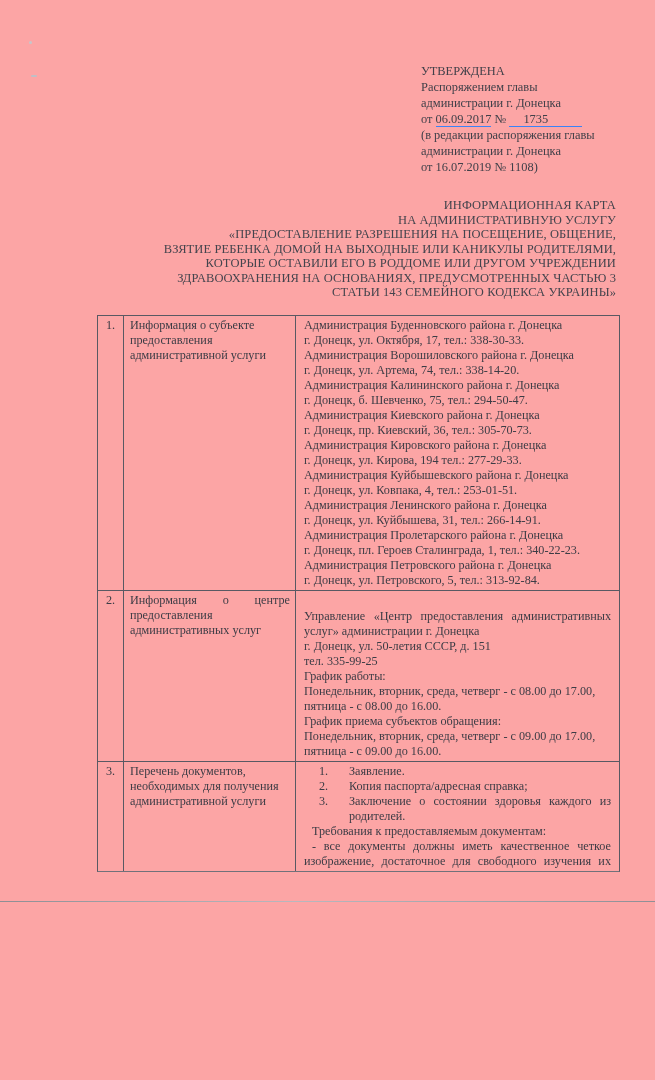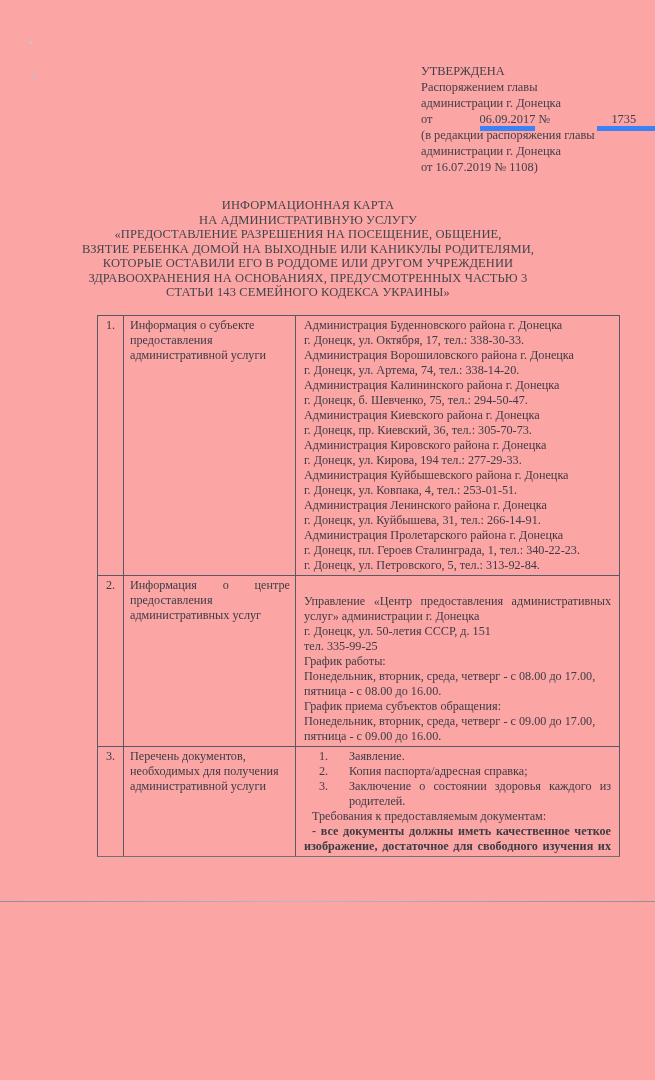--- a/index.html
+++ b/index.html
@@ -20,27 +20,27 @@
   .speck-b { position: absolute; left: 31px; top: 75px; width: 6px; height: 2px; background: #bfbfc6; border-radius: 1px; }
   .page-cut-line { position: absolute; left: 0; top: 901px; width: 655px; height: 1px;
     background: linear-gradient(90deg, #8e8e94, #b8b8be 45%, #8f8f96); }
 
   
   .approval {
     position: absolute; left: 421px; top: 63px; width: 222px;
     font-size: 12.4px; line-height: 16px; color: #414049;
   }
   .approval .line { white-space: nowrap; }
-  .u { border-bottom: 5px solid #3b82f6; margin-left: 44px; }
+  .u { border-bottom: 1px solid #3b82f6; }
   .numpad { padding: 0 34px 0 14px; }
 
   
   .doc-title {
     position: absolute; left: 0; top: 198px; width: 616px;
-    text-align: center; font-size: 12.5px; line-height: 14.5px;
+    text-align: right; font-size: 12.5px; line-height: 14.5px;
     color: #44444d; letter-spacing: 0.1px;
   }
 
   
   .info-table {
     position: absolute; left: 97px; top: 315px; width: 523px;
     border: 1px solid #595963; border-bottom: 1px solid #71717a;
     box-sizing: border-box;
     font-size: 12.2px; line-height: 15px; color: #3c3c45;
   }
@@ -54,21 +54,21 @@
   .c-label {
     width: 172px; box-sizing: border-box; flex: none;
     border-right: 1px solid #595963;
     padding: 2px 5px 2px 6px;
   }
   .c-content { flex: 1; padding: 2px 8px 2px 8px; box-sizing: border-box; }
   .c-label.just { text-align: justify; }
   .p { margin: 0; }
   .p.just { text-align: justify; margin-top: 16px; }
   .p.indent { text-indent: 8px; }
-  .p.just-all { text-align: justify; text-align-last: justify; font-weight: bold; }
+  .p.just-all { text-align: justify; text-align-last: justify; }
   .numlist .li { display: flex; }
   .li-n { flex: none; width: 20px; margin-left: 15px; }
   .li-t { flex: 1; padding-left: 10px; text-align: justify; }
 </style>
 </head>
 <body>
 
 <div class="page">
 
   <span class="speck-a"></span>
@@ -114,20 +114,21 @@
             <div class="p">Администрация Киевского района г. Донецка</div>
             <div class="p">г. Донецк, пр. Киевский, 36, тел.: 305-70-73.</div>
             <div class="p">Администрация Кировского района г. Донецка</div>
             <div class="p">г. Донецк, ул. Кирова, 194 тел.: 277-29-33.</div>
             <div class="p">Администрация Куйбышевского района г. Донецка</div>
             <div class="p">г. Донецк, ул. Ковпака, 4, тел.: 253-01-51.</div>
             <div class="p">Администрация Ленинского района г. Донецка</div>
             <div class="p">г. Донецк, ул. Куйбышева, 31, тел.: 266-14-91.</div>
             <div class="p">Администрация Пролетарского района г. Донецка</div>
             <div class="p">г. Донецк, пл. Героев Сталинграда, 1, тел.: 340-22-23.</div>
+            <div class="p">Администрация Петровского района г. Донецка</div>
             <div class="p">г. Донецк, ул. Петровского, 5, тел.: 313-92-84.</div>
           </div>
       </div>
     </div>
 
     <div class="trow">
       <div class="c-num">2.</div>
       <div class="c-label just">Информация о центре предоставления административных услуг</div>
       <div class="c-content">
         <p class="p just">Управление «Центр предоставления административных услуг» администрации г. Донецка</p>

